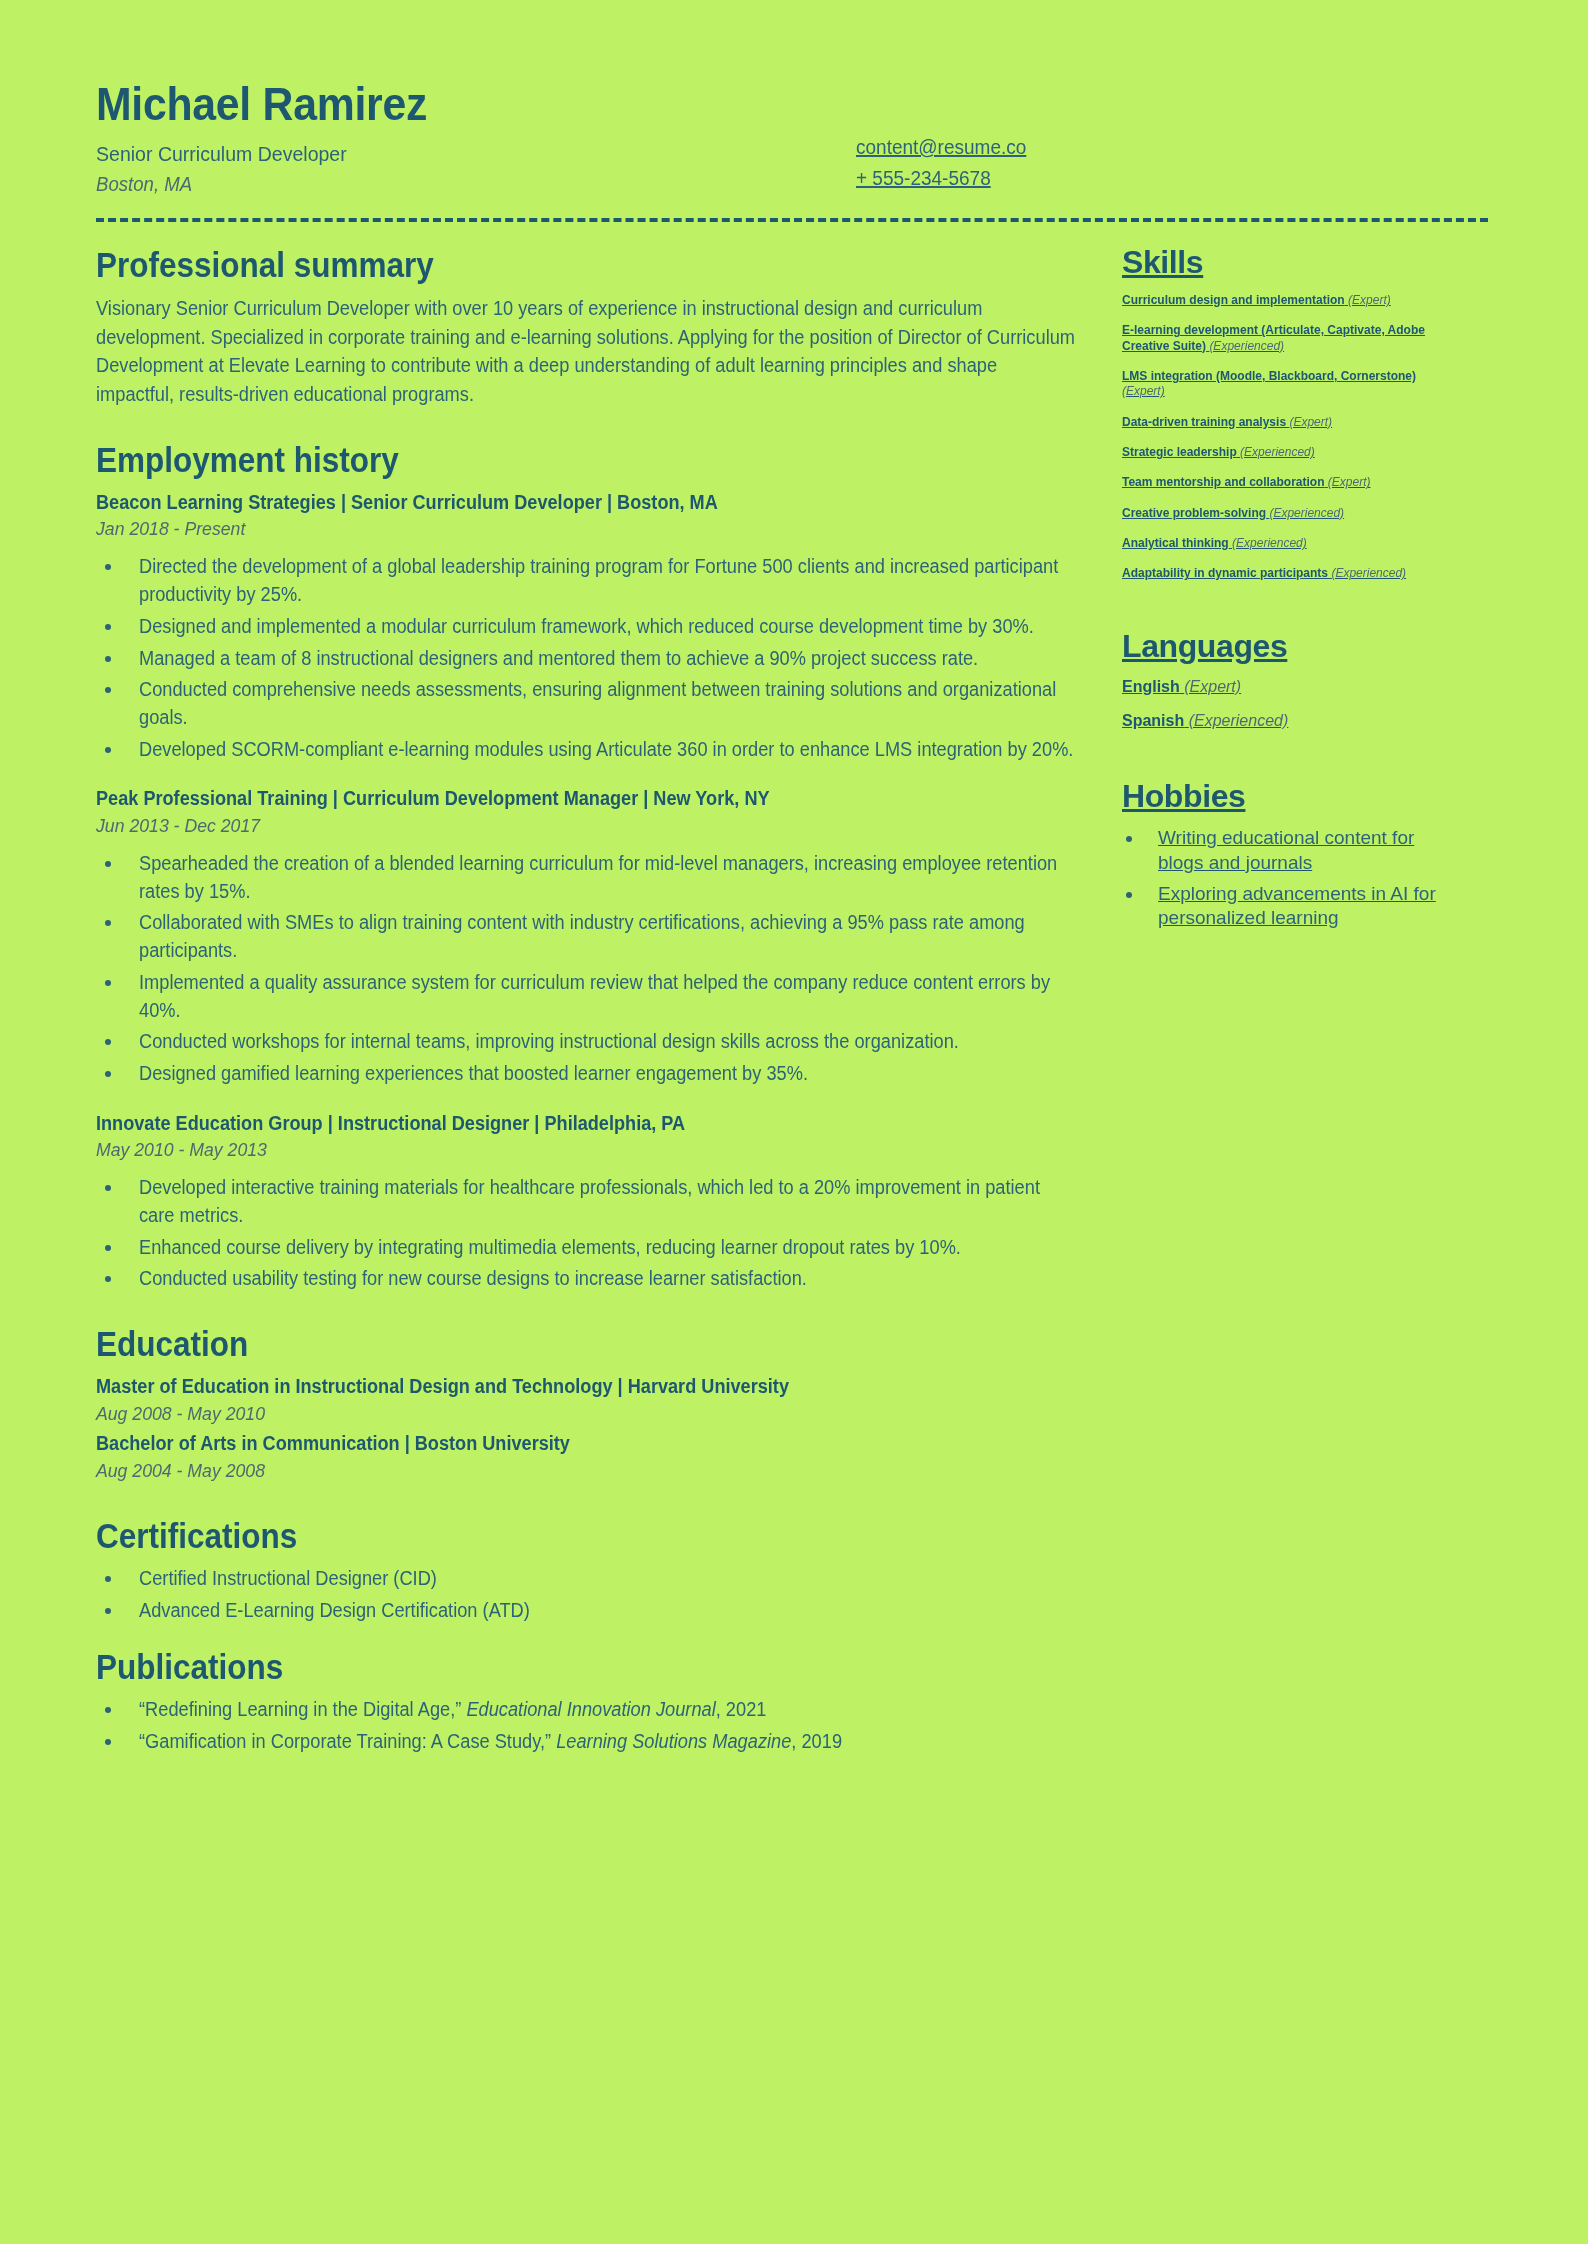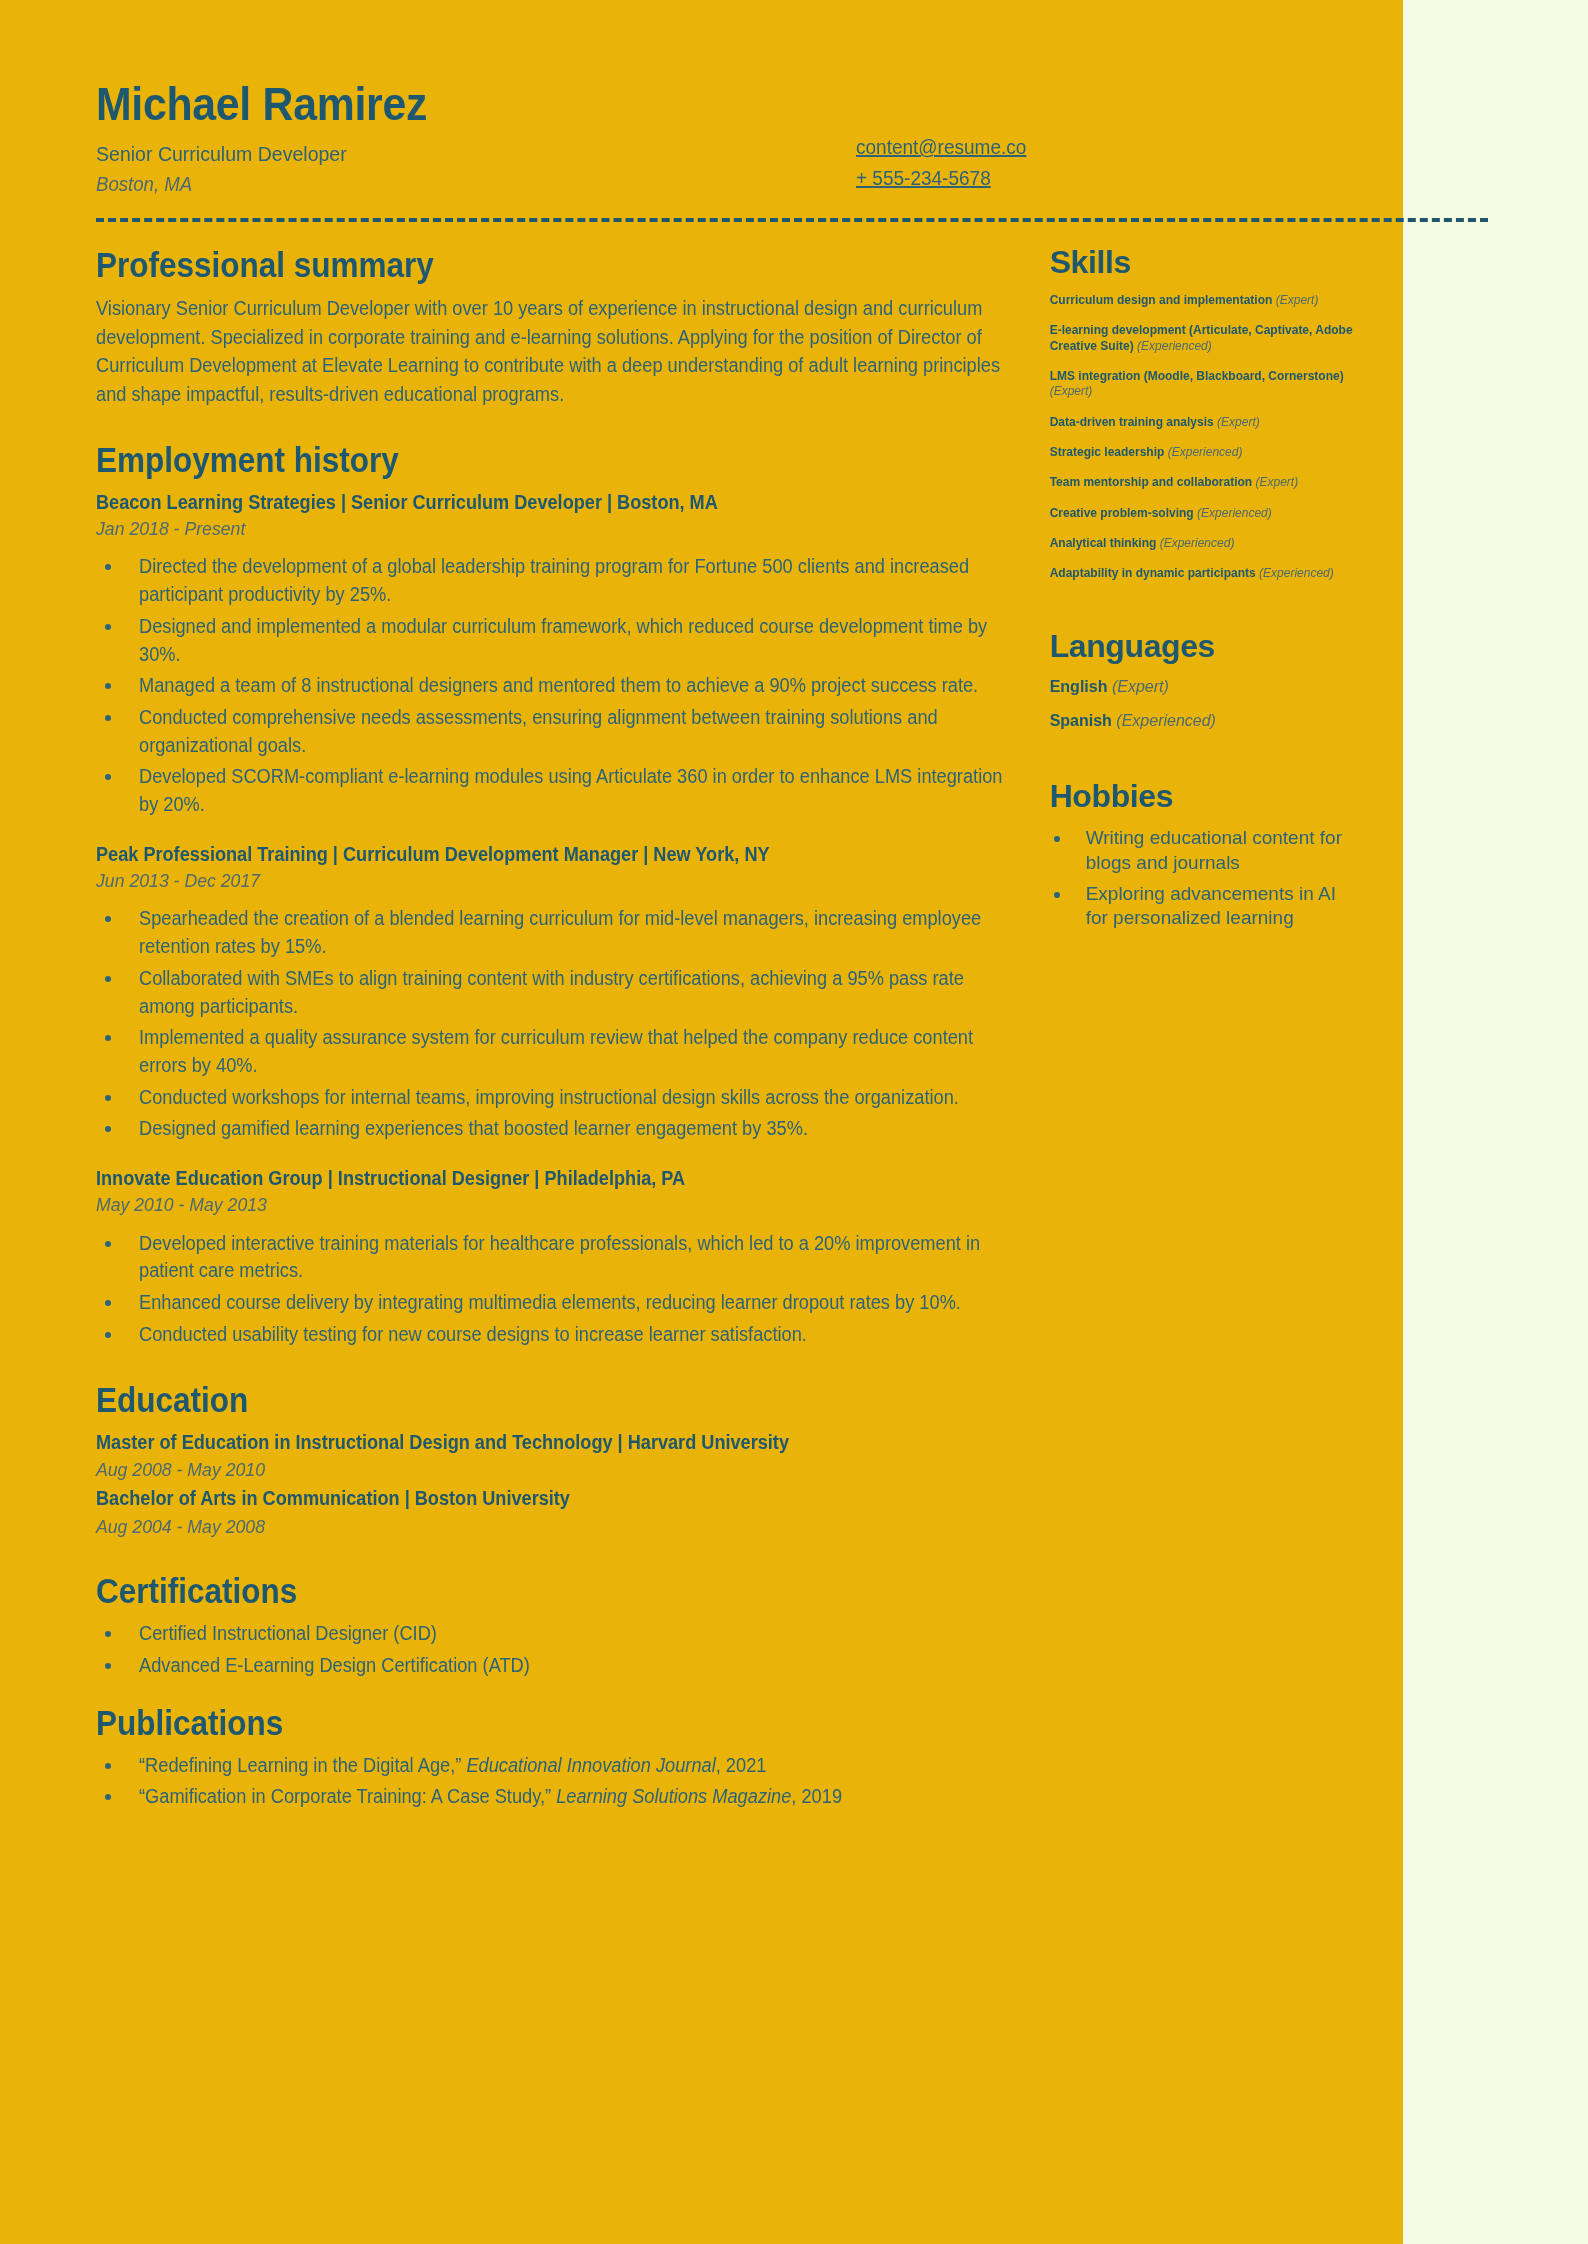--- a/index.html
+++ b/index.html
@@ -9,23 +9,23 @@
   body {
     width: 1588px;
     height: 2244px;
     background: #f4fbe1;
     font-family: "Liberation Sans", sans-serif;
     color: #1d5870;
     overflow: hidden;
   }
   .page {
     position: relative;
-    width: 1403px;
+    width: 1588px;
     height: 2244px;
-    background: #eab308;
+    background: #bef264;
     box-sizing: border-box;
     padding: 60px 44px 0 96px;
   }
 
   
   .header {
     display: flex;
     align-items: flex-start;
     justify-content: flex-start;
     padding-top: 20px;
@@ -81,20 +81,21 @@
   }
   .col-main {
     width: 1010px;
     padding-right: 30px;
     box-sizing: border-box;
   }
   .col-side {
     width: 350px;
     padding-left: 16px;
     box-sizing: border-box;
+    text-decoration: underline;
   }
 
   
   .col-main .sec-title {
     font-family: "Liberation Sans Narrow", "Liberation Sans", sans-serif;
     font-size: 35px;
     font-weight: bold;
     color: #1d5870;
     margin: 0 0 8px 0;
     line-height: 1.2;

